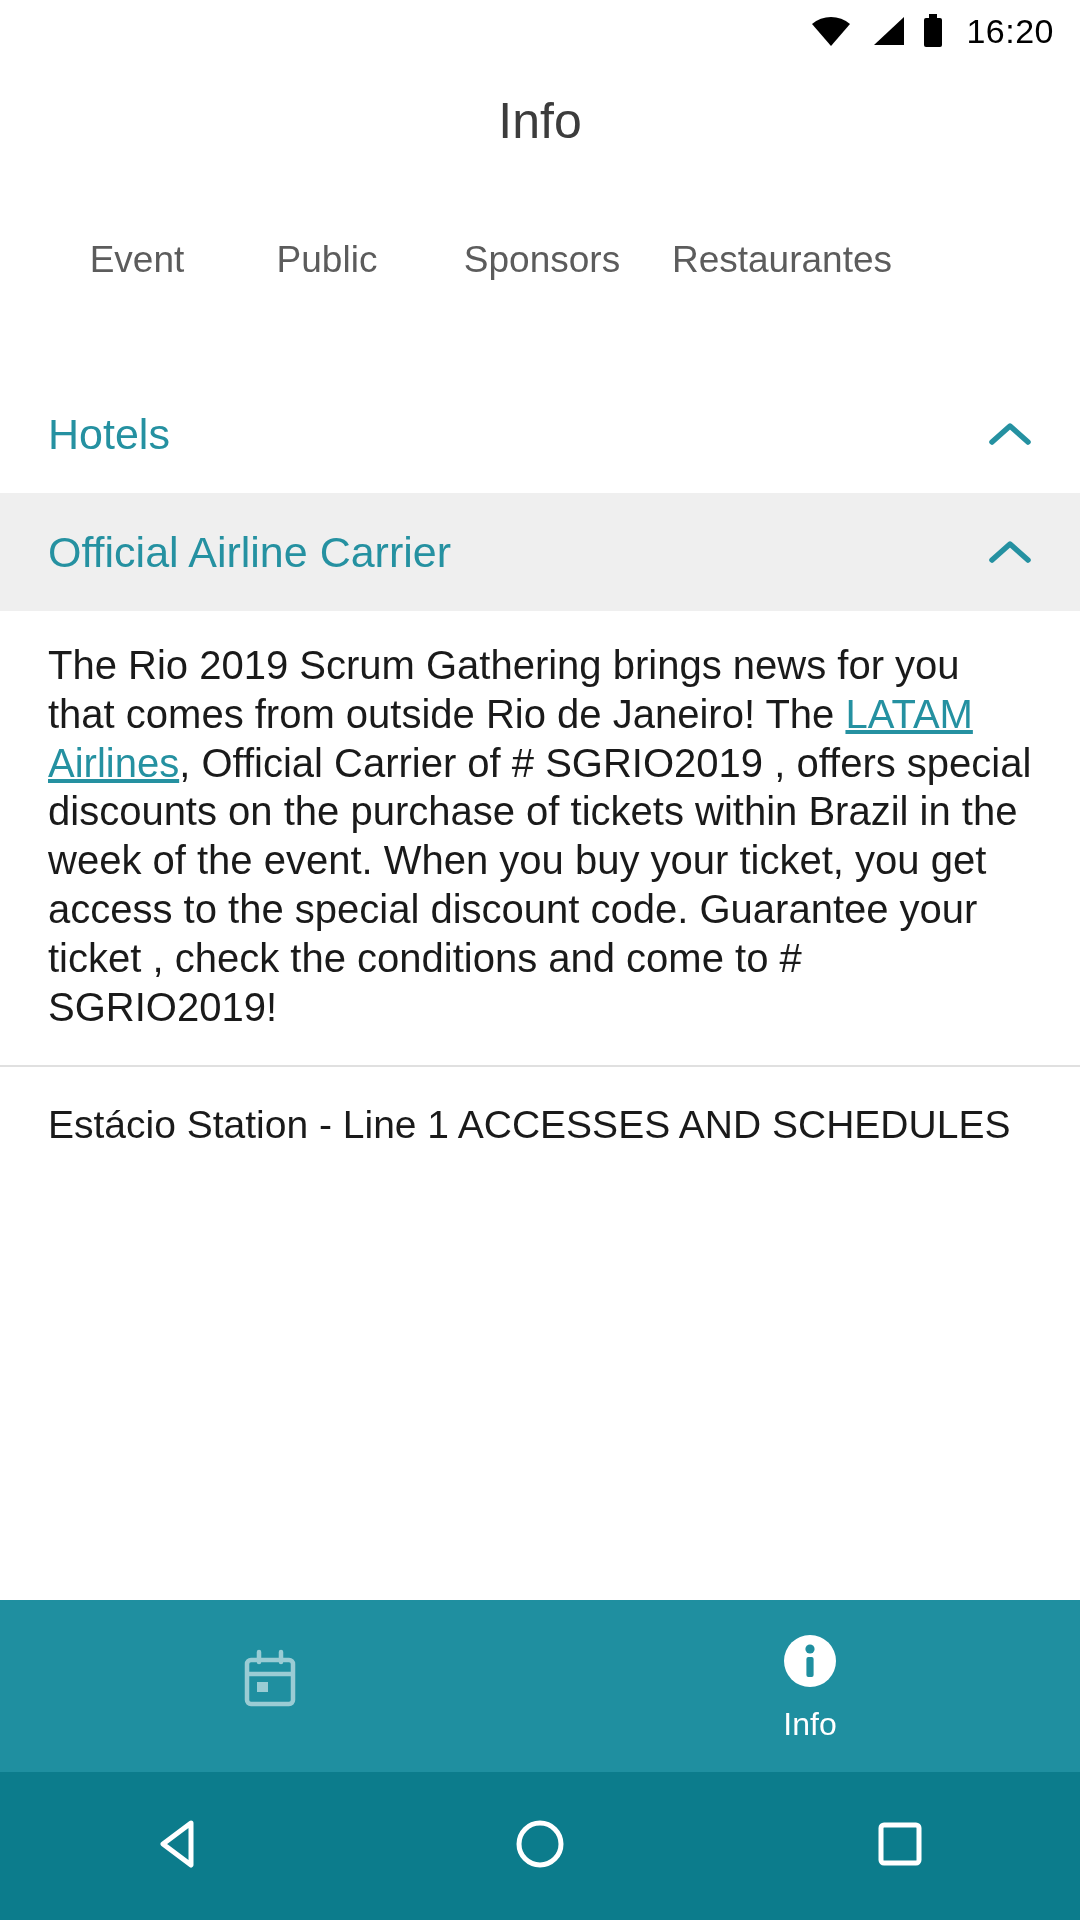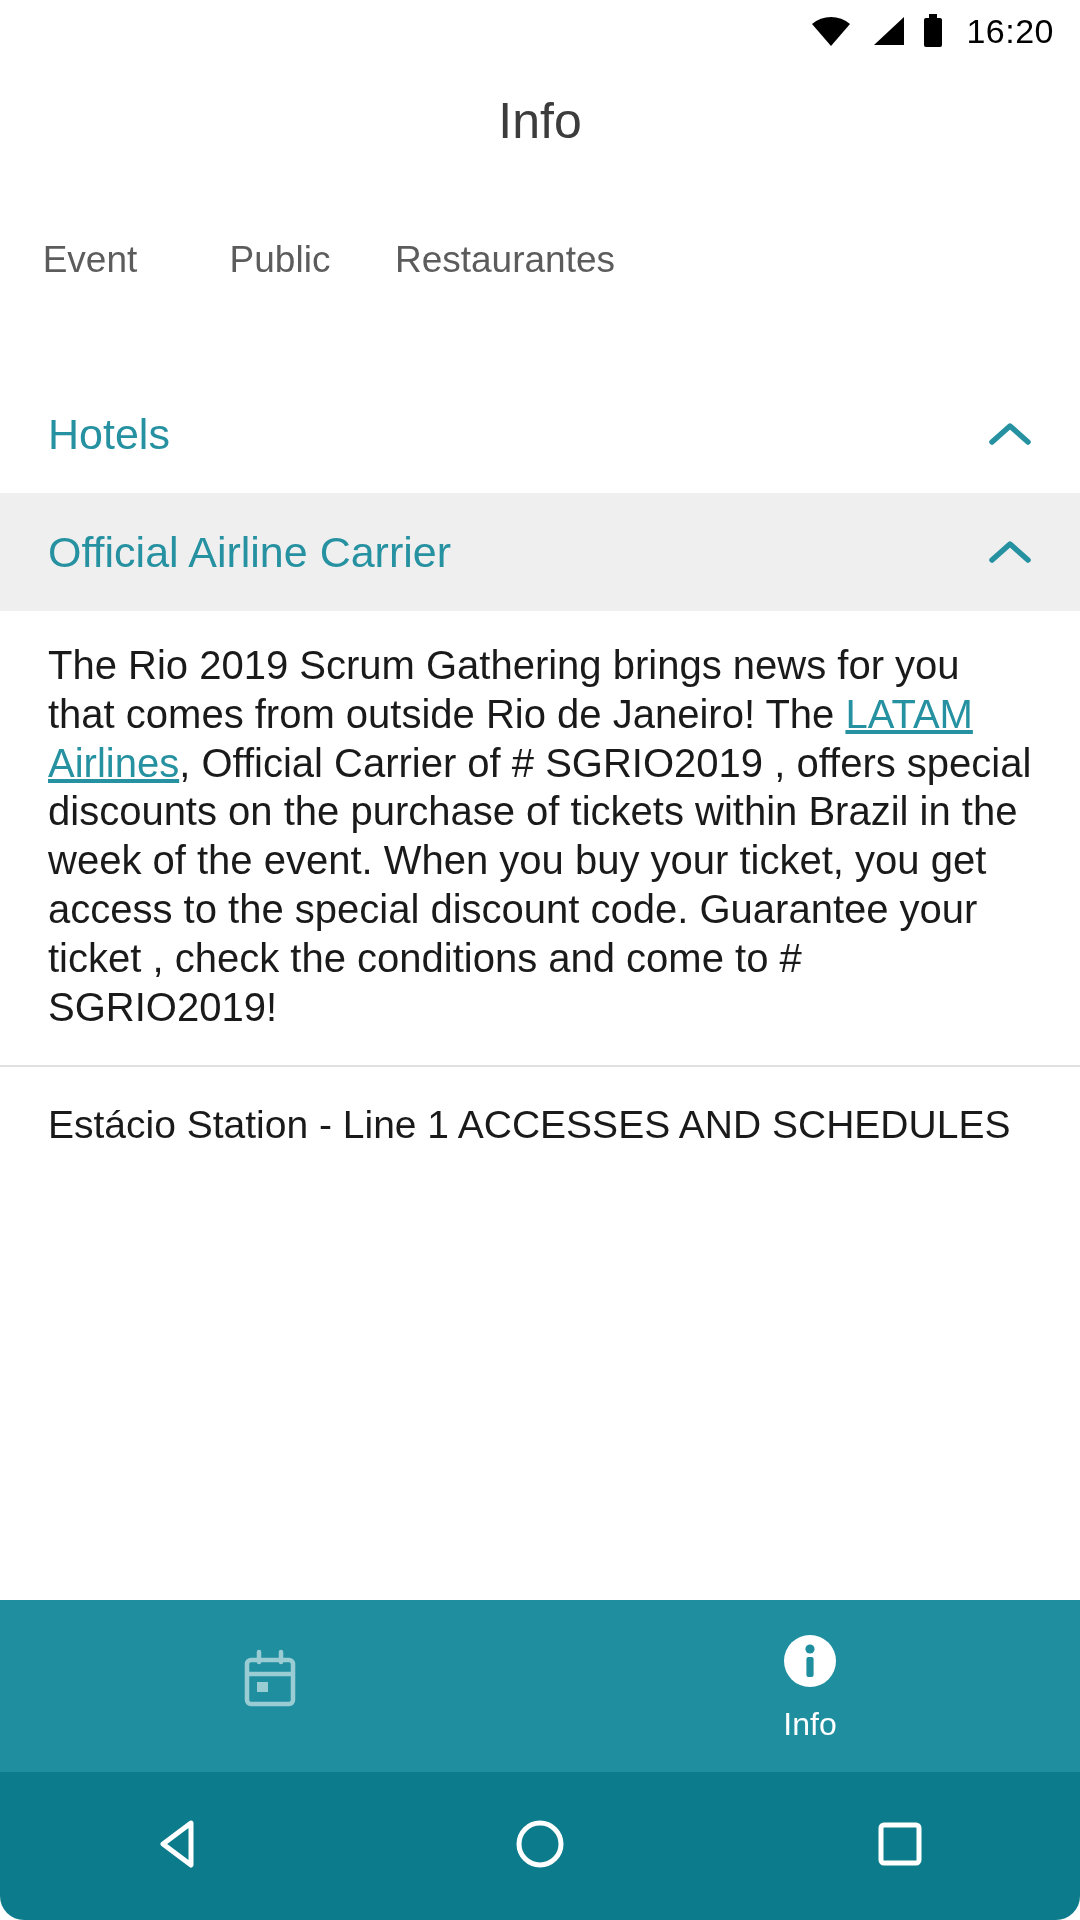--- a/index.html
+++ b/index.html
@@ -2,21 +2,21 @@
 <html><head>
 <meta charset="utf-8">
 <style>
   * { margin:0; padding:0; box-sizing:border-box; }
   html, body {
     width:1080px; height:1920px;
     background:#ffffff;
     font-family:"Liberation Sans", sans-serif;
     overflow:hidden;
   }
-  #screen { position:relative; width:1080px; height:1920px; background:#fff; overflow:hidden;border-radius:24px; }
+  #screen { position:relative; width:1080px; height:1920px; background:#fff; overflow:hidden; }
 
   
   .statusbar {
     position:absolute; top:0; left:0; width:1080px; height:62px;
     display:flex; align-items:center; justify-content:flex-end;
     padding-right:26px; gap:16px; background:#fff;
   }
   .sb-icon { display:flex; align-items:center; }
   .sb-time {
     font-size:34px; color:#000; letter-spacing:0.5px;
@@ -25,21 +25,21 @@
 
   
   .app-title {
     position:absolute; top:92px; left:0; width:1080px;
     text-align:center; font-size:50px; color:#3c3c3c; font-weight:400;
   }
 
   
   .tabbar {
     position:absolute; top:205px; left:0; width:1080px; height:160px;
-    display:flex; align-items:flex-start;
+    display:flex; align-items:flex-start;padding-left:47px;
   }
   .tab {
     position:relative; display:flex; align-items:flex-start; justify-content:center;
     padding-top:32px; height:160px;
   }
   .tab-label {
     font-size:37px; color:#5c5c5c; text-align:center; line-height:1.25;
     max-width:100%; word-break:break-all; padding:0 4px;
   }
   .tab.active .tab-label { color:#2591A1; }
@@ -127,20 +127,23 @@
 
   <div class="app-title">Info</div>
 
   <div class="tabbar">
     <div class="tab t-event">
       <span class="tab-label">Event</span>
     </div>
     <div class="tab t-about">
       <span class="tab-label">Public</span>
     </div>
+    <div class="tab t-spons">
+      <span class="tab-label">Sponsors</span>
+    </div>
     <div class="tab t-rest">
       <span class="tab-label">Restaurantes</span>
     </div>
   </div>
 
   <div class="content">
 
     <div class="section-head">
       <span class="section-title">Hotels</span>
       <span class="chev">

